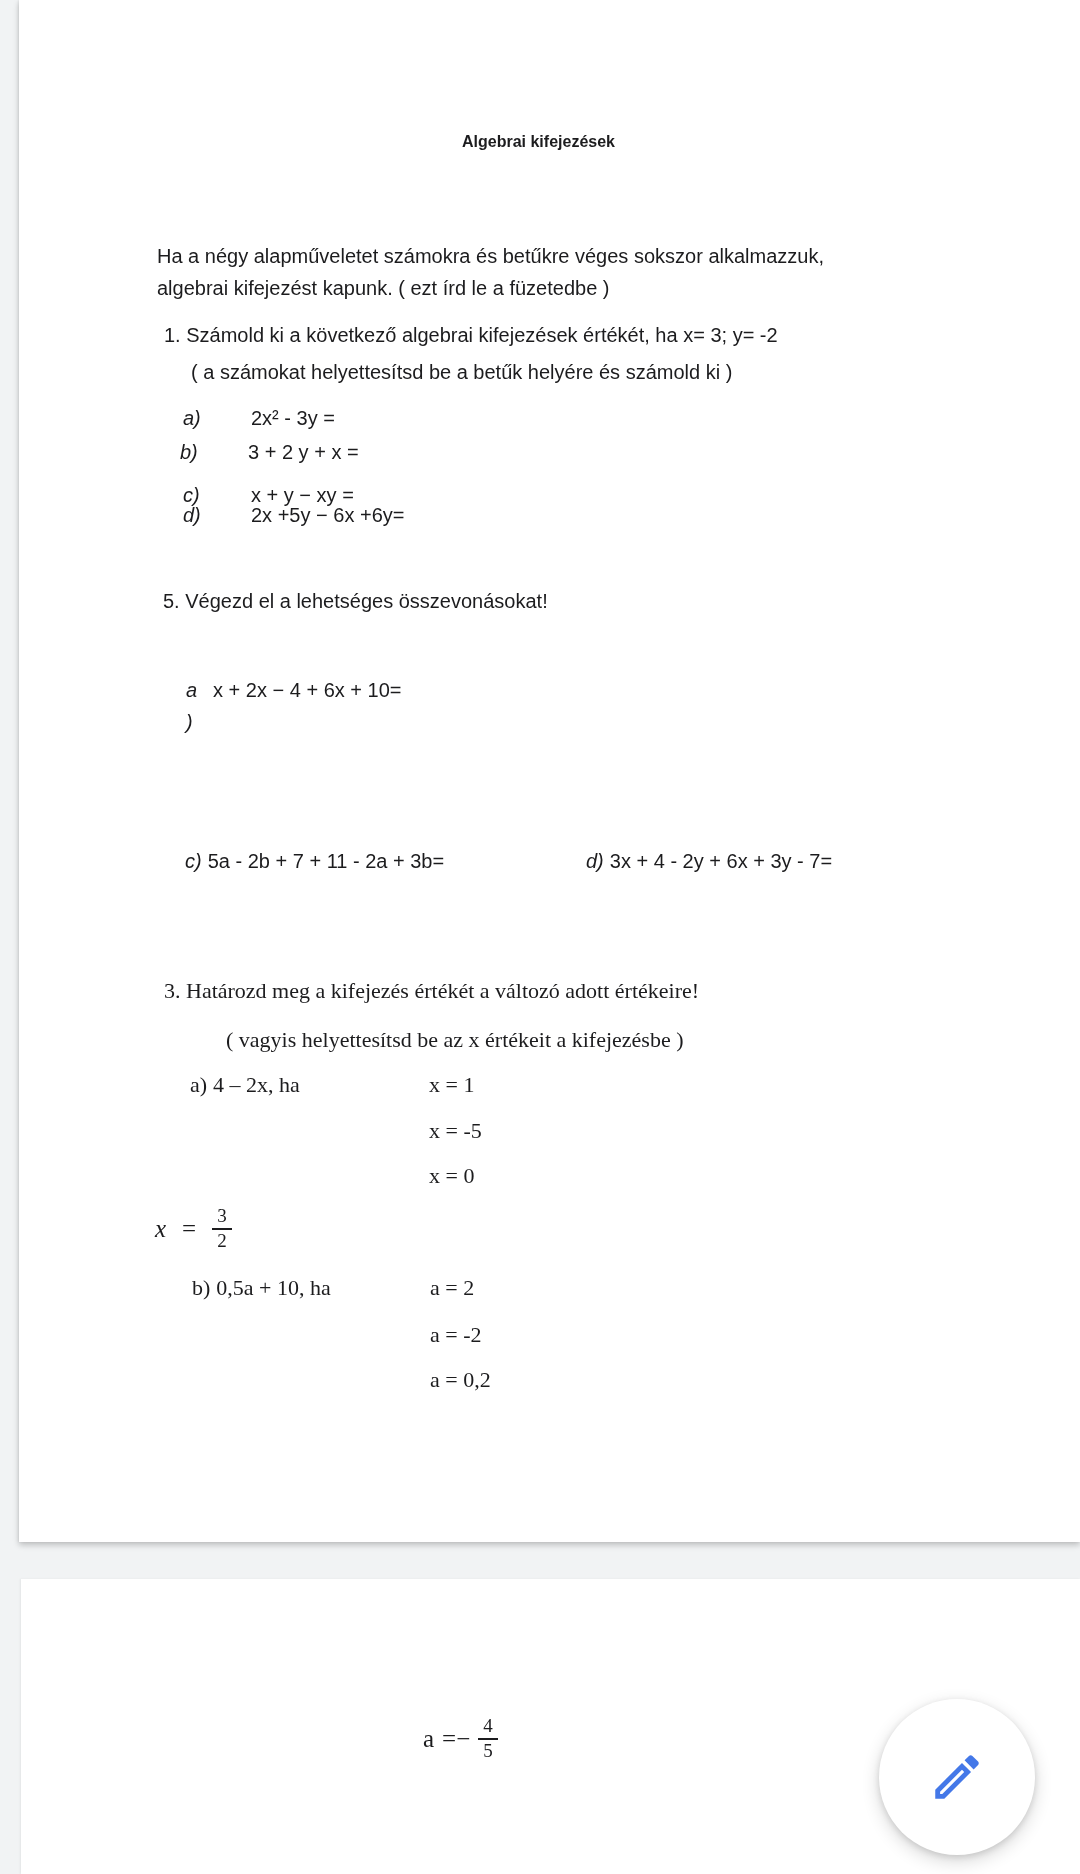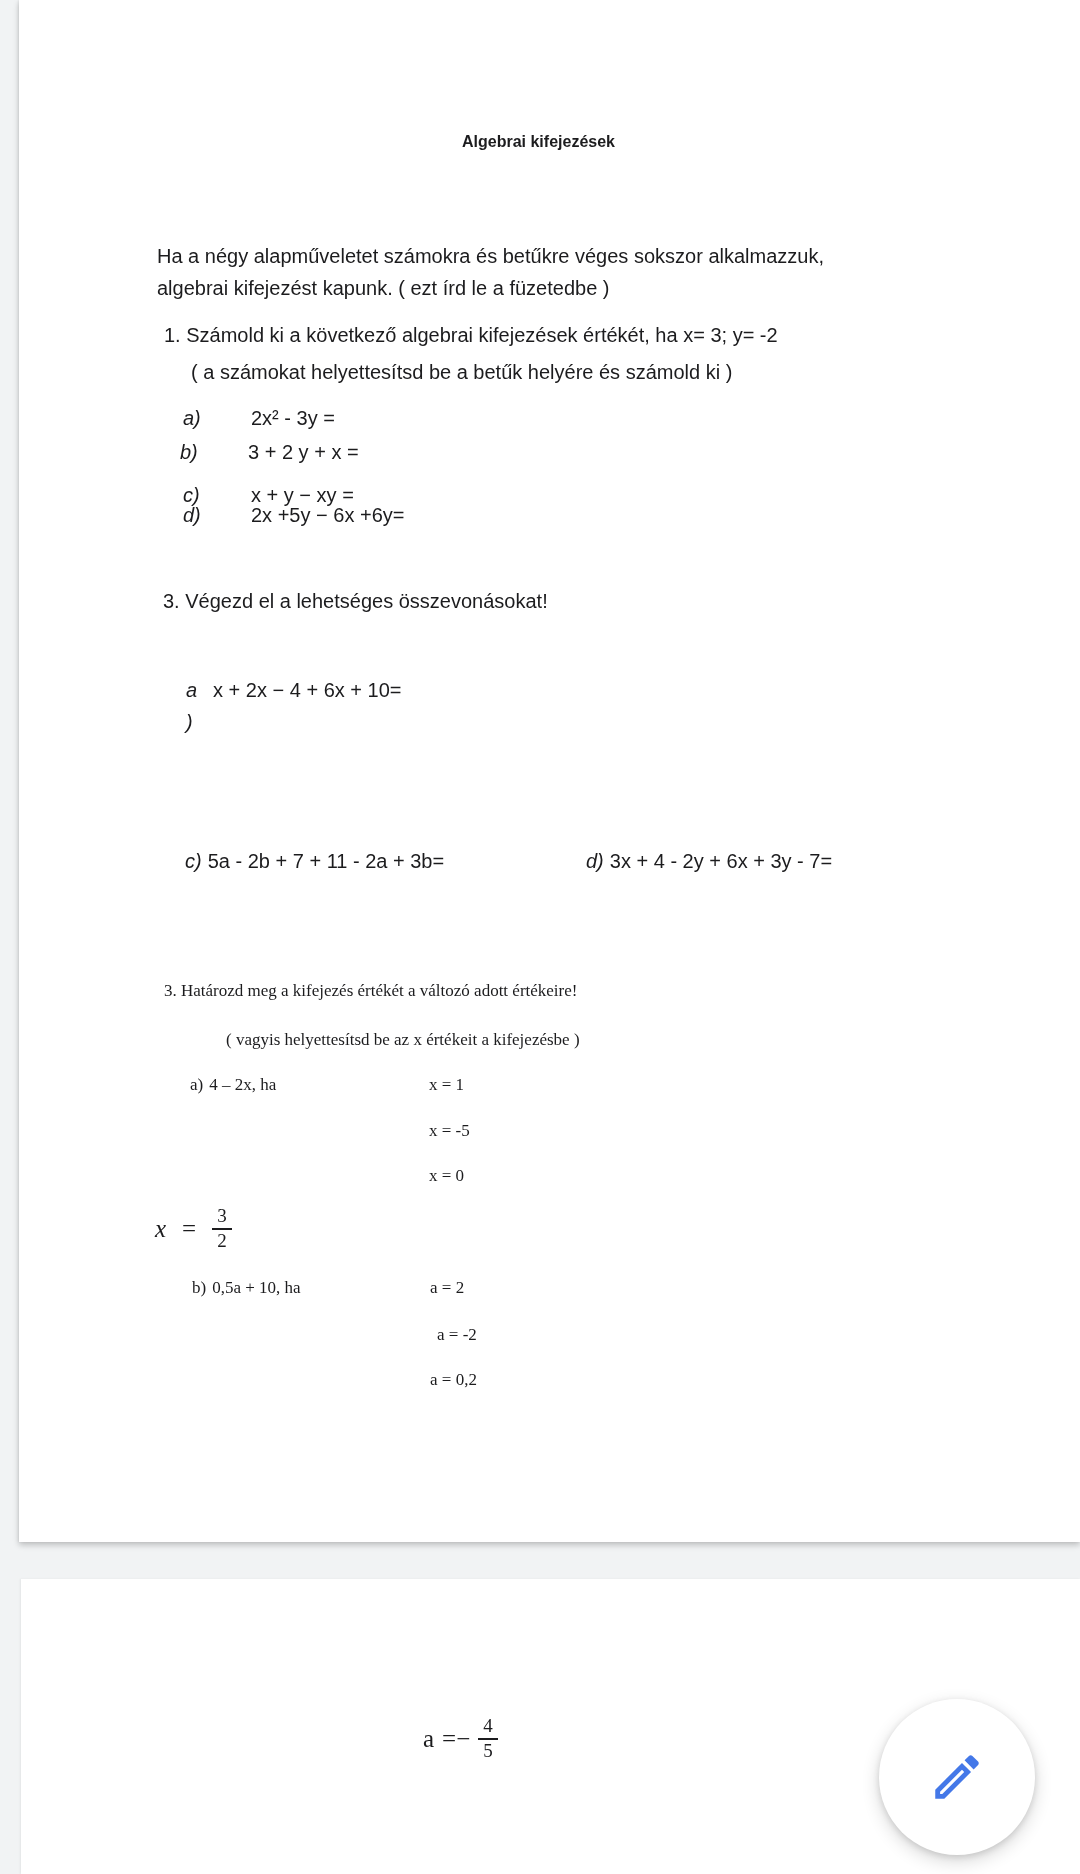--- a/index.html
+++ b/index.html
@@ -29,21 +29,21 @@
     font-size:20px;
     line-height:32px;
   }
   .doc-title{
     font-size:16px;
     font-weight:bold;
     line-height:30px;
   }
   .serif{
     font-family:"Liberation Serif", serif;
-    font-size:17px;
+    font-size:22px;
     line-height:34px;
   }
   .it{font-style:italic;}
   .lbl{display:inline-block;width:68px;font-style:italic;}
   .gap6{margin-right:6px;}
   .frac-group{
     position:absolute;
     display:flex;
     align-items:center;
     font-family:"Liberation Serif", serif;
@@ -95,21 +95,21 @@
     <div class="txt" style="left:161px;top:436px;">
       <span class="lbl">b)</span><span>3 + 2 y + x =</span>
     </div>
     <div class="txt" style="left:164px;top:467px;margin-top:12px;">
       <span class="lbl">c)</span><span>x + y − xy =</span>
     </div>
     <div class="txt" style="left:164px;top:499px;">
       <span class="lbl">d)</span><span>2x +5y − 6x +6y=</span>
     </div>
 
-    <div class="txt" style="left:144px;top:585px;">3.  Végezd el a lehetséges összevonásokat!</div>
+    <div class="txt" style="left:144px;top:585px;">5.  Végezd el a lehetséges összevonásokat!</div>
 
     <div class="txt it" style="left:167px;top:674px;">a</div>
     <div class="txt it" style="left:167px;top:706px;">)</div>
     <div class="txt" style="left:194px;top:674px;">x + 2x − 4 + 6x + 10=</div>
 
 
     <div class="txt" style="left:166px;top:845px;">
       <span class="it gap6">c)</span><span>5a - 2b + 7 + 11 - 2a + 3b=</span>
     </div>
     <div class="txt" style="left:567px;top:845px;">
@@ -132,21 +132,21 @@
       <span class="frac">
         <span class="num">3</span>
         <span class="den">2</span>
       </span>
     </div>
 
     <div class="txt serif" style="left:173px;top:1271px;">
       <span class="gap6">b)</span><span>0,5a + 10, ha</span>
     </div>
     <div class="txt serif" style="left:411px;top:1271px;">a = 2</div>
-    <div class="txt serif" style="left:411px;top:1318px;margin-left:7px;">a = -2</div>
+    <div class="txt serif" style="left:411px;top:1318px;">a = -2</div>
     <div class="txt serif" style="left:411px;top:1363px;">a = 0,2</div>
 
   </div>
 
   <div class="page page2">
     <div class="frac-group" style="left:402px;top:137px;gap:8px;">
       <span>a</span>
       <span>=−</span>
       <span class="frac">
         <span class="num">4</span>

